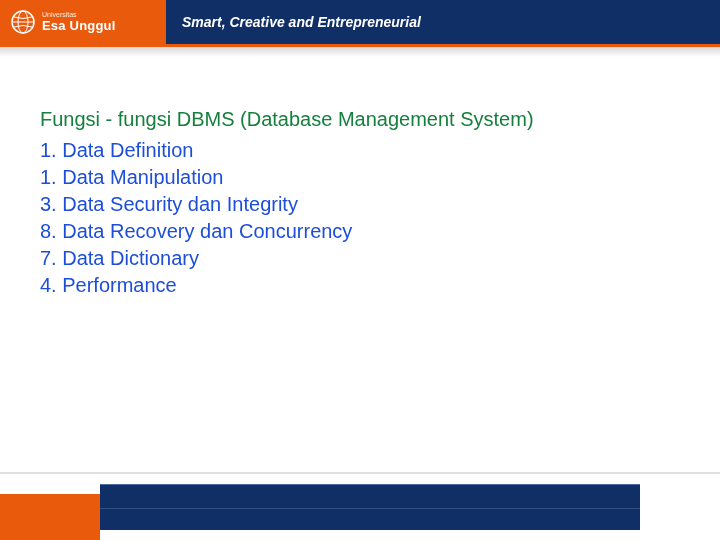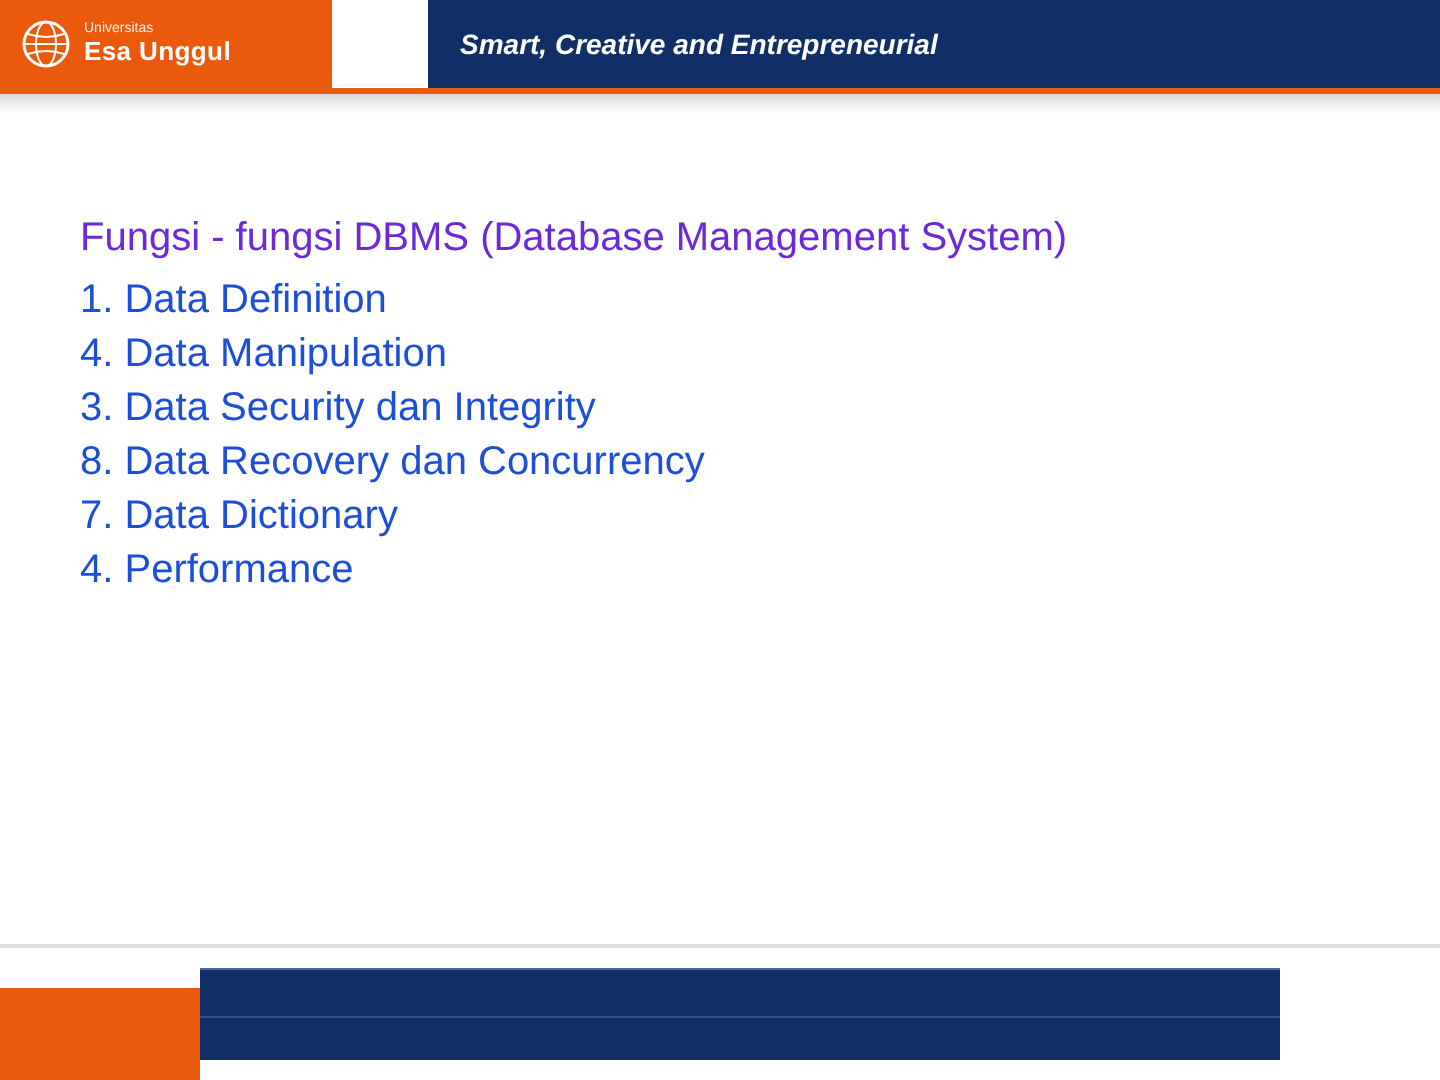--- a/index.html
+++ b/index.html
@@ -38,21 +38,20 @@
   }
   .logo-text .small { font-size: 7px; opacity: 0.9; }
   .logo-text .big { font-size: 13px; font-weight: bold; letter-spacing: 0.2px; }
   .tagline-block {
     flex: 1;
     height: 44px;
     background: #0f2f66;
     display: flex;
     align-items: center;
     padding-left: 16px;
-    margin-left: 48px;
   }
   .tagline {
     color: #ffffff;
     font-style: italic;
     font-weight: bold;
     font-size: 14px;
   }
   .header-rule {
     position: absolute;
     top: 44px;
@@ -70,21 +69,21 @@
     background: linear-gradient(to bottom, rgba(0,0,0,0.15), rgba(0,0,0,0));
   }
   .content {
     position: absolute;
     top: 108px;
     left: 40px;
     right: 40px;
   }
   .slide-title {
     font-size: 20px;
-    color: #6d28d9;
+    color: #15803d;
     margin-bottom: 6px;
     font-weight: normal;
   }
   .slide-list {
     font-size: 20px;
     color: #1d4ed8;
     line-height: 1.35;
   }
   .slide-list div { margin-bottom: 0; }
   .footer {
@@ -150,21 +149,21 @@
     <div class="tagline">Smart, Creative and Entrepreneurial</div>
   </div>
 </div>
 <div class="header-rule"></div>
 <div class="header-shadow"></div>
 
 <div class="content">
   <div class="slide-title">Fungsi - fungsi DBMS (Database Management System)</div>
   <div class="slide-list">
     <div>1. Data Definition</div>
-    <div>4. Data Manipulation</div>
+    <div>1. Data Manipulation</div>
     <div>3. Data Security dan Integrity</div>
     <div>8. Data Recovery dan Concurrency</div>
     <div>7. Data Dictionary</div>
     <div>4. Performance</div>
   </div>
 </div>
 
 <div class="footer">
   <div class="footer-line"></div>
   <div class="footer-orange"></div>

